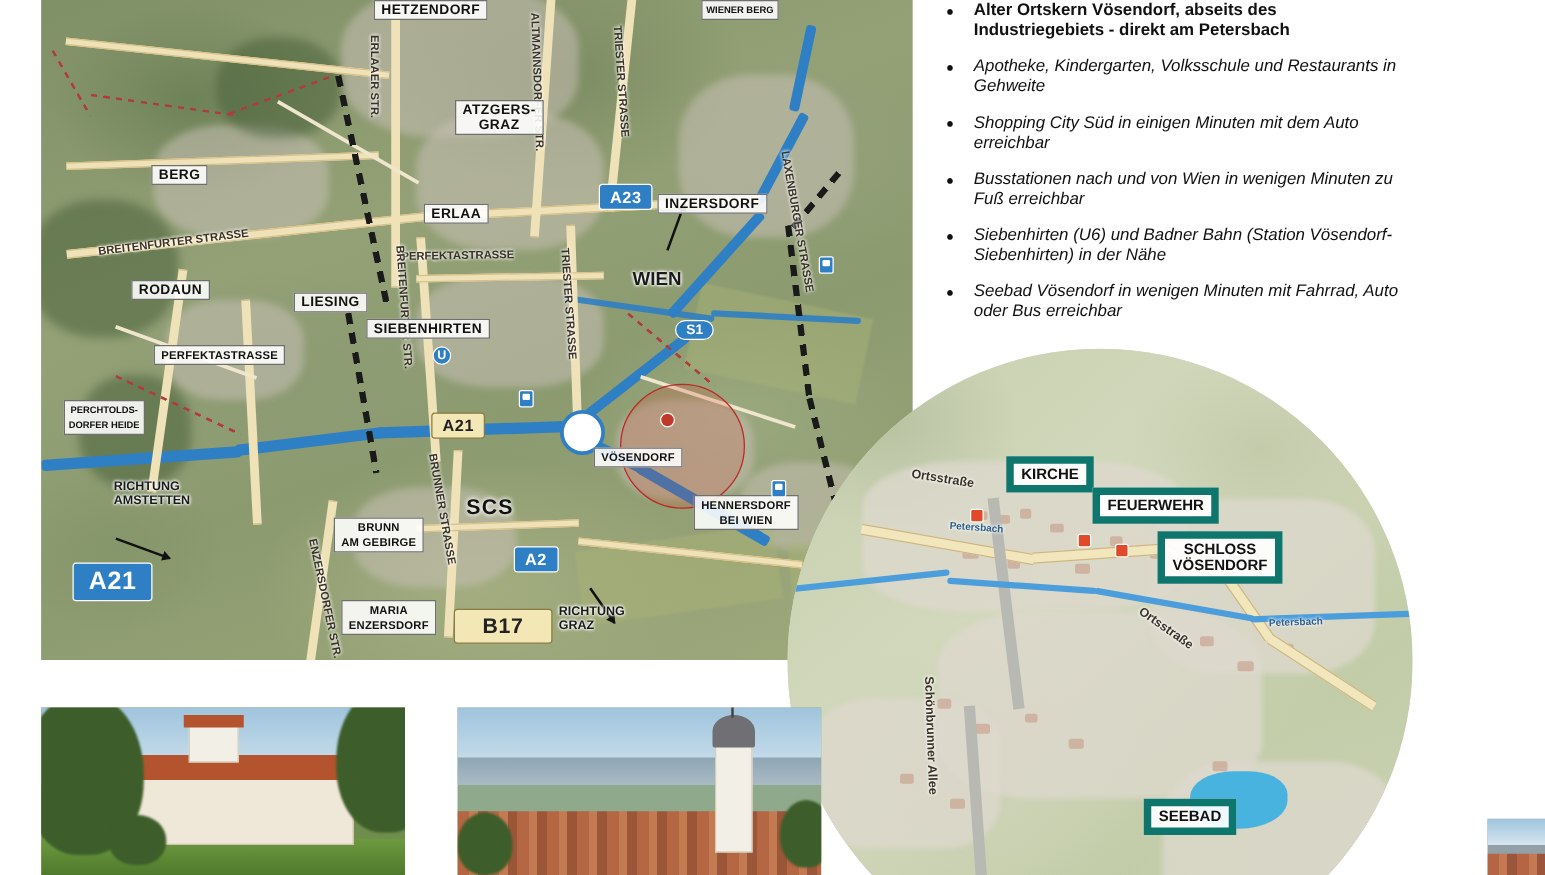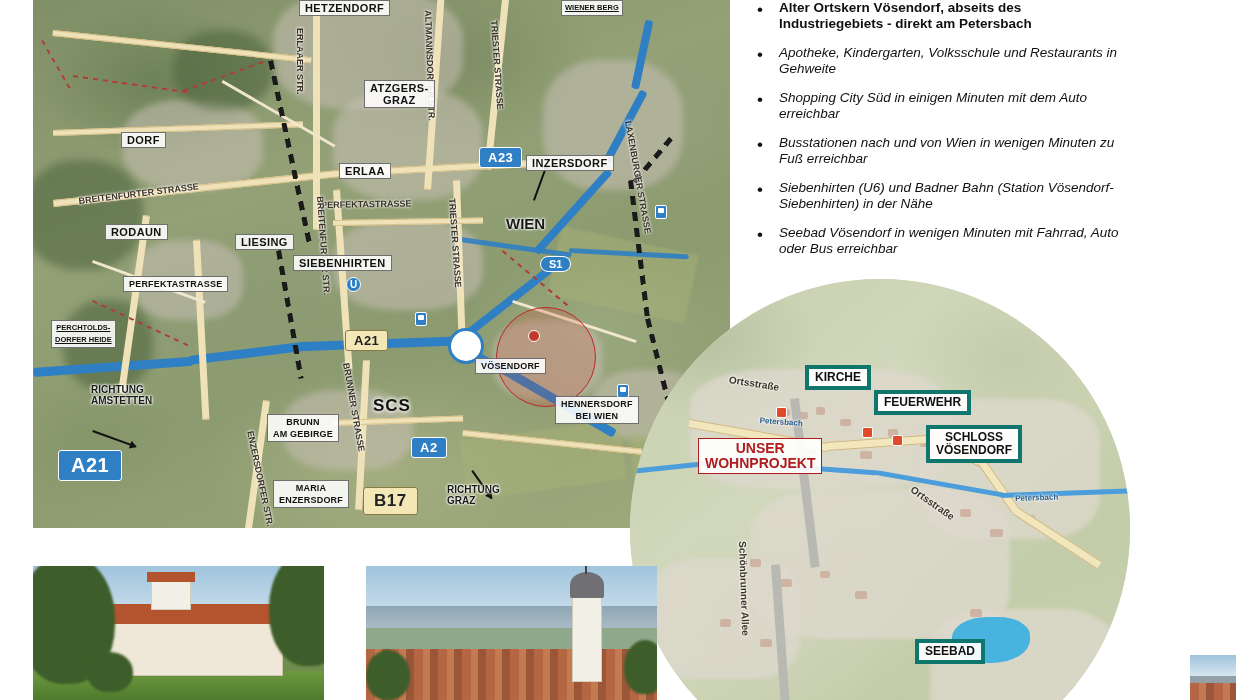--- a/index.html
+++ b/index.html
@@ -86,21 +86,21 @@
     color:#111;
     font-weight:bold;
     letter-spacing:.4px;
     padding:1px 5px;
     font-size:11px;
     white-space:pre;
     line-height:12px;
     text-align:center;
   }
   .place.sm { font-size:9px; font-weight:bold; letter-spacing:.2px; }
-  .place.xs { font-size:7.5px; font-weight:bold; letter-spacing:0; padding:1px 3px;text-decoration:underline; }
+  .place.xs { font-size:7.5px; font-weight:bold; letter-spacing:0; padding:1px 3px; }
   .plain-label {
     position:absolute;
     color:#1a1a1a;
     font-weight:bold;
     font-size:10px;
     white-space:pre;
     line-height:11px;
     text-shadow:0 0 3px #fff,0 0 3px #fff,0 0 2px #fff;
   }
   .road-label {
@@ -215,21 +215,21 @@
   .d-road-grey {
     position:absolute; background:#b9b9b4; transform-origin:0 0;
   }
   .d-river {
     position:absolute; background:#4b9ddb; transform-origin:0 0; border-radius:3px;
   }
   .d-lake {
     position:absolute; background:#49b3e0; border-radius:45% 40% 50% 45%;
   }
   .d-label {
-    position:absolute; background:rgba(255,255,255,0.92); border:4px solid #0f766e;
+    position:absolute; background:rgba(255,255,255,0.92); border:6px solid #0f766e;
     color:#111; font-weight:bold; font-size:12px; padding:2px 6px; white-space:pre;
     line-height:13px; text-align:center;
   }
   .d-label.red {
     color:#b01c1c; border:1px solid #b01c1c; font-size:14px; line-height:15px;
   }
   .d-road-label {
     position:absolute; color:#3a3226; font-weight:bold; font-size:10px;
     white-space:nowrap; transform-origin:0 0;
     text-shadow:0 0 3px #fff,0 0 3px #fff;
@@ -365,21 +365,21 @@
   <div class="road-label" style="left:466px;top:20px;transform:rotate(86deg);">TRIESTER STRASSE</div>
   <div class="road-label" style="left:600px;top:120px;transform:rotate(80deg);">LAXENBURGER STRASSE</div>
   <div class="road-label" style="left:292px;top:196px;transform:rotate(86deg);">BREITENFURTER STR.</div>
   <div class="road-label" style="left:424px;top:198px;transform:rotate(86deg);">TRIESTER STRASSE</div>
   <div class="road-label" style="left:318px;top:362px;transform:rotate(80deg);">BRUNNER STRASSE</div>
   <div class="road-label" style="left:222px;top:430px;transform:rotate(78deg);">ENZERSDORFER STR.</div>
 
   <div class="place" style="left:266px;top:0px;">HETZENDORF</div>
   <div class="place" style="left:331px;top:80px;">ATZGERS-
 GRAZ</div>
-  <div class="place" style="left:88px;top:132px;">DORF</div>
+  <div class="place" style="left:88px;top:132px;">BERG</div>
   <div class="place" style="left:306px;top:163px;">ERLAA</div>
   <div class="place" style="left:493px;top:155px;">INZERSDORF</div>
   <div class="place" style="left:72px;top:224px;">RODAUN</div>
   <div class="place" style="left:202px;top:234px;">LIESING</div>
   <div class="place" style="left:260px;top:255px;">SIEBENHIRTEN</div>
   <div class="place sm" style="left:90px;top:276px;">PERFEKTASTRASSE</div>
   <div class="place sm" style="left:442px;top:358px;">VÖSENDORF</div>
   <div class="place sm" style="left:522px;top:396px;">HENNERSDORF
 BEI WIEN</div>
   <div class="place sm" style="left:234px;top:414px;">BRUNN
@@ -393,21 +393,21 @@
   <div class="plain-label" style="left:473px;top:218px;font-size:15px;">WIEN</div>
   <div class="plain-label" style="left:58px;top:384px;">RICHTUNG
 AMSTETTEN</div>
   <div class="plain-label" style="left:414px;top:484px;">RICHTUNG
 GRAZ</div>
 
   <div class="shield" style="left:446px;top:147px;">A23</div>
   <div class="shield yellow" style="left:312px;top:330px;">A21</div>
   <div class="shield" style="left:25px;top:450px;font-size:20px;padding:3px 12px;">A21</div>
   <div class="shield" style="left:378px;top:437px;">A2</div>
-  <div class="shield yellow" style="left:330px;top:487px;font-size:17px;padding:3px 10px;">B17</div>
+  <div class="shield yellow" style="left:330px;top:487px;font-size:17px;padding:3px 22px;">B17</div>
   <div class="sbahn-badge" style="left:507px;top:256px;">S1</div>
   <div class="u-badge" style="left:313px;top:277px;">U</div>
   <div class="train-icon" style="left:622px;top:205px;"></div>
   <div class="train-icon" style="left:382px;top:312px;"></div>
   <div class="train-icon" style="left:584px;top:384px;"></div>
 
   <div id="scs-label">SCS</div>
 </div>
 
 <div id="bullets">
@@ -484,22 +484,20 @@
 
   <div class="d-marker" style="left:146px;top:128px;"></div>
   <div class="d-marker" style="left:232px;top:148px;"></div>
   <div class="d-marker" style="left:262px;top:156px;"></div>
 
   <div class="d-label" style="left:175px;top:86px;">KIRCHE</div>
   <div class="d-label" style="left:244px;top:111px;">FEUERWEHR</div>
   <div class="d-label" style="left:296px;top:146px;">SCHLOSS
 VÖSENDORF</div>
   <div class="d-label" style="left:285px;top:360px;">SEEBAD</div>
-  <div class="d-label red" style="left:68px;top:159px;">UNSER
-WOHNPROJEKT</div>
 
   <div class="d-road-label" style="left:100px;top:95px;transform:rotate(9deg);">Ortsstraße</div>
   <div class="d-road-label" style="left:285px;top:205px;transform:rotate(35deg);">Ortsstraße</div>
   <div class="d-road-label" style="left:118px;top:262px;transform:rotate(88deg);">Schönbrunner Allee</div>
   <div class="d-road-label" style="left:130px;top:137px;transform:rotate(4deg);font-size:8px;color:#2a5e8c;">Petersbach</div>
   <div class="d-road-label" style="left:385px;top:215px;transform:rotate(-2deg);font-size:8px;color:#2a5e8c;">Petersbach</div>
 </div>
 
 <div id="photo-left">
   <div class="ph-sky"></div>

